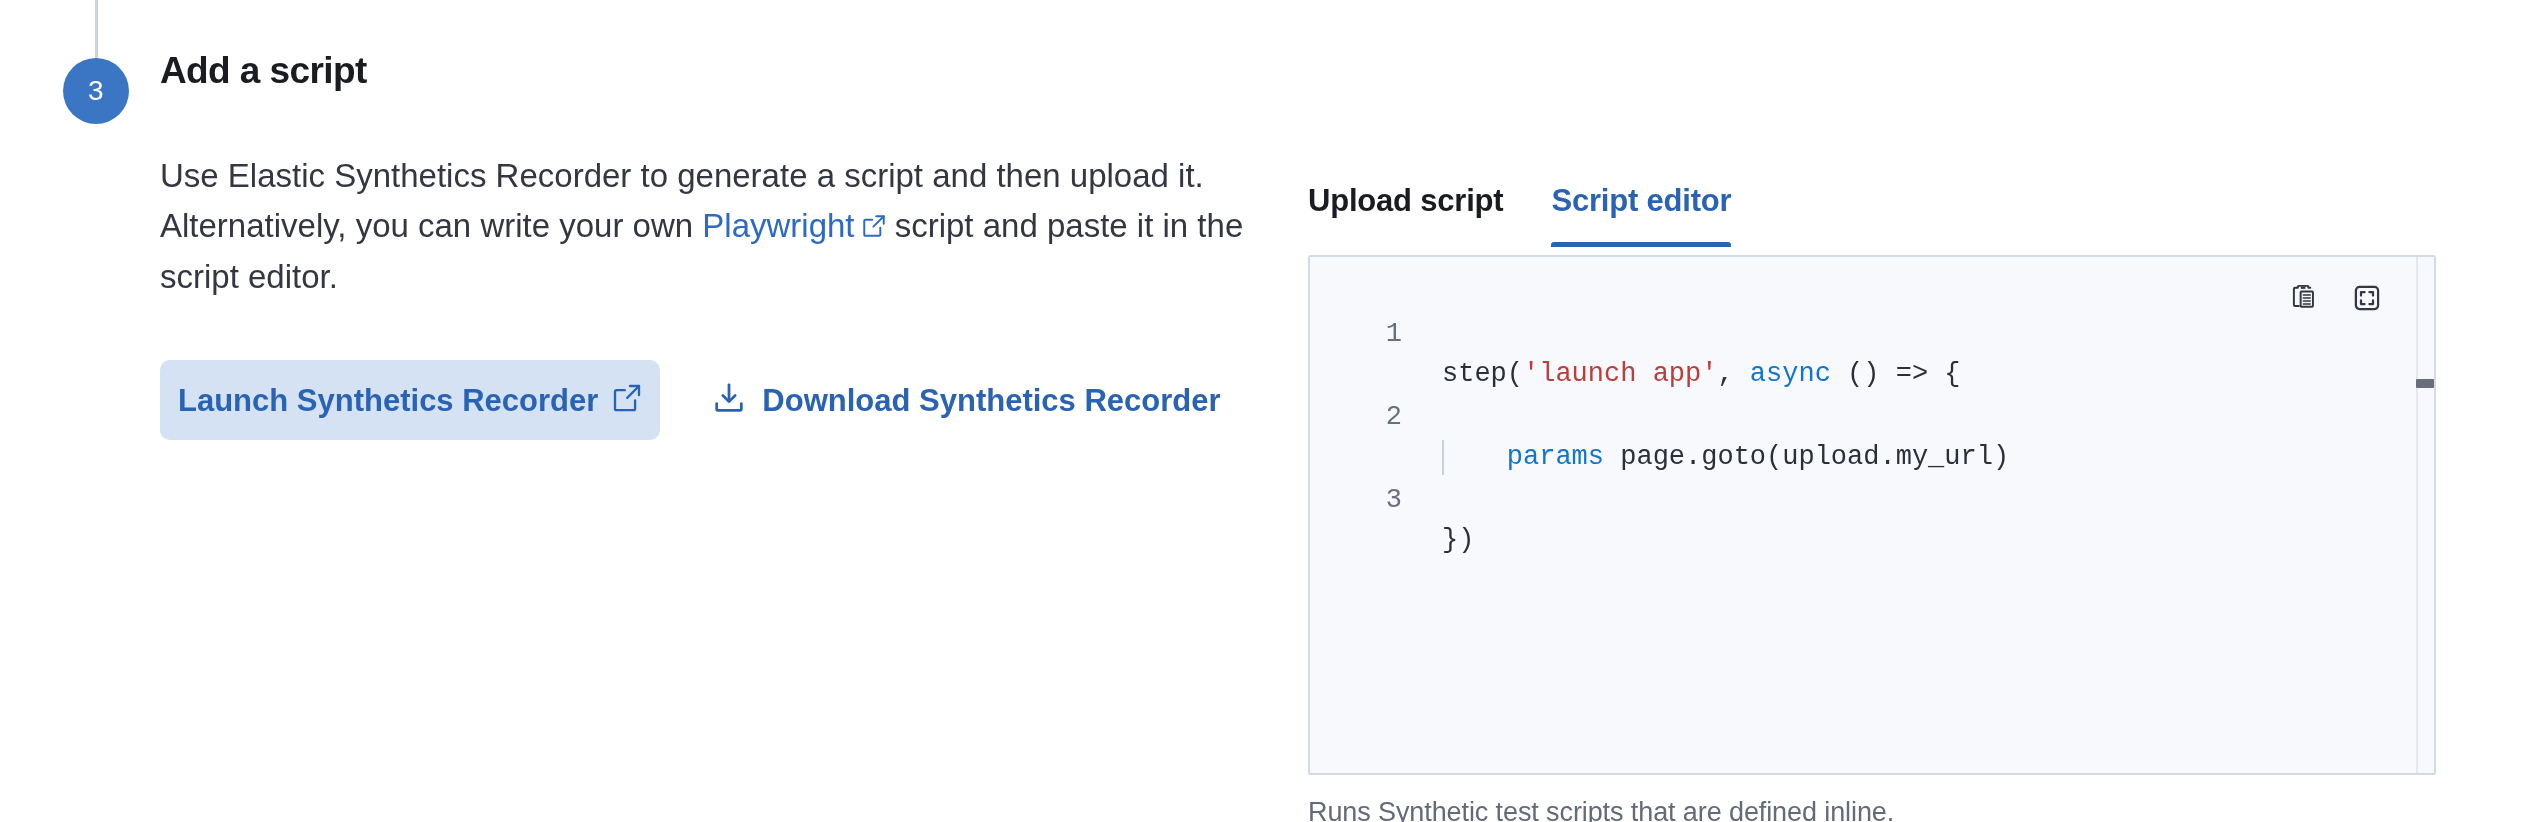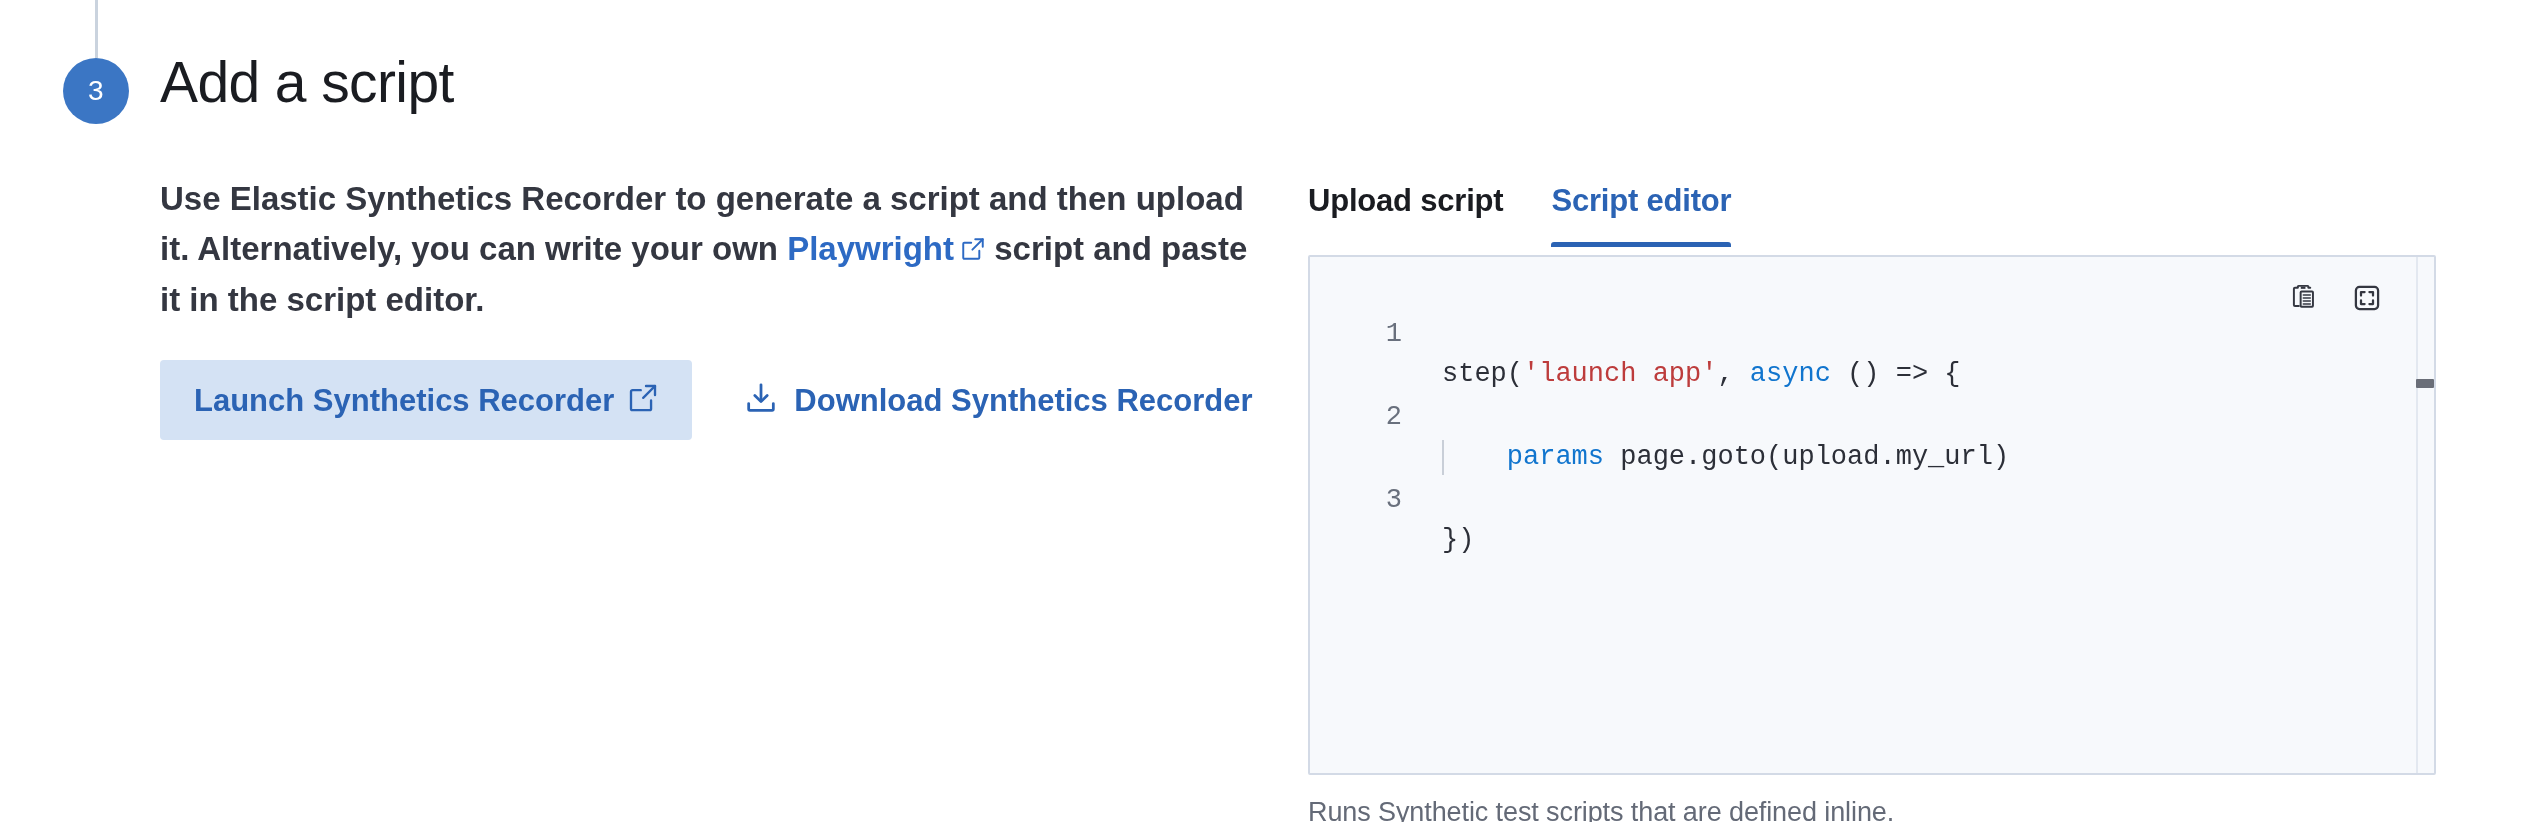--- a/index.html
+++ b/index.html
@@ -48,34 +48,34 @@
 
   
   .left-col {
     position: absolute;
     left: 160px;
     top: 50px;
     width: 1100px;
   }
 
   .page-title {
-    font-size: 57px;
-    font-weight: 400;
+    font-size: 37px;
+    font-weight: 700;
     color: #1A1C21;
     letter-spacing: -0.6px;
     line-height: 1.15;
   }
 
   .body-copy {
     margin-top: 58px;
     font-size: 33px;
     line-height: 50px;
     color: #343741;
     max-width: 1120px;
-    font-weight: 700;
+    font-weight: 400;
   }
 
   .inline-link {
     color: #2D6AC4;
     text-decoration: none;
     white-space: nowrap;
   }
 
   .ext-icon {
     display: inline-block;
@@ -92,22 +92,22 @@
     align-items: center;
   }
 
   .btn-launch {
     display: inline-flex;
     align-items: center;
     gap: 14px;
     background: #D4E2F4;
     color: #2B63B4;
     border: none;
-    border-radius: 4px;
-    padding: 20px 34px;
+    border-radius: 10px;
+    padding: 20px 18px;
     font-family: "Liberation Sans", sans-serif;
     font-size: 31px;
     font-weight: 600;
     cursor: pointer;
     line-height: 1;
     height: 80px;
   }
 
   .btn-download {
     display: inline-flex;

